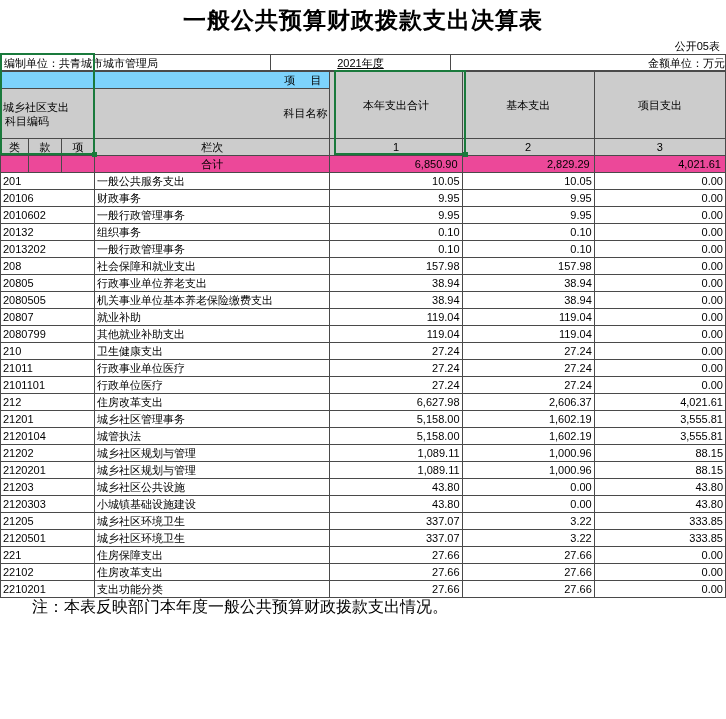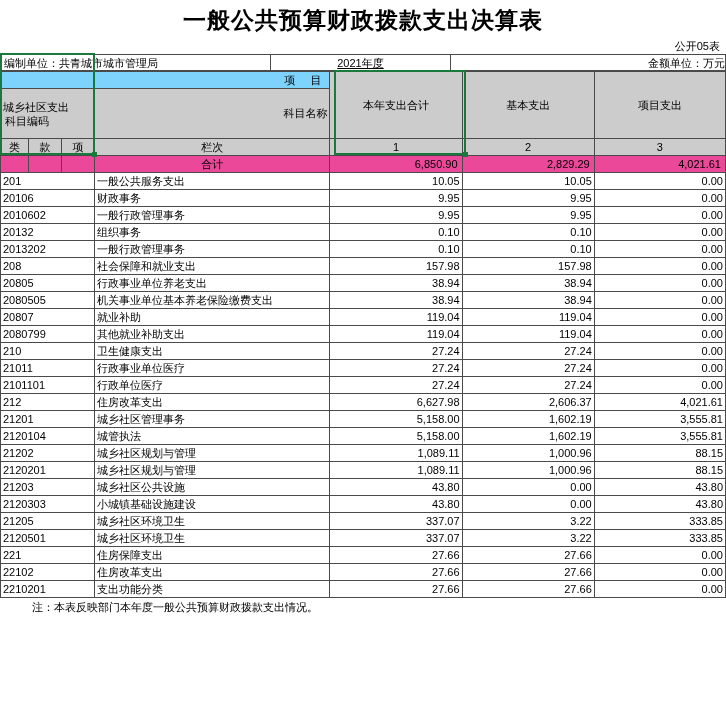--- a/index.html
+++ b/index.html
@@ -134,21 +134,21 @@
   }
   td.num {
     text-align: right;
     padding-right: 4px;
   }
   .ind0 { padding-left: 3px; }
   .ind1 { padding-left: 12px; }
   .ind2 { padding-left: 22px; }
   .small { font-size: 10px; }
   .footnote {
-    font-size: 11px;
+    font-size: 16px;
     padding-left: 32px;
     height: 18px;
     line-height: 18px;
   }
   .selbox {
     position: absolute;
     border: 2px solid #1a7a3c;
     box-sizing: border-box;
     pointer-events: none;
   }

